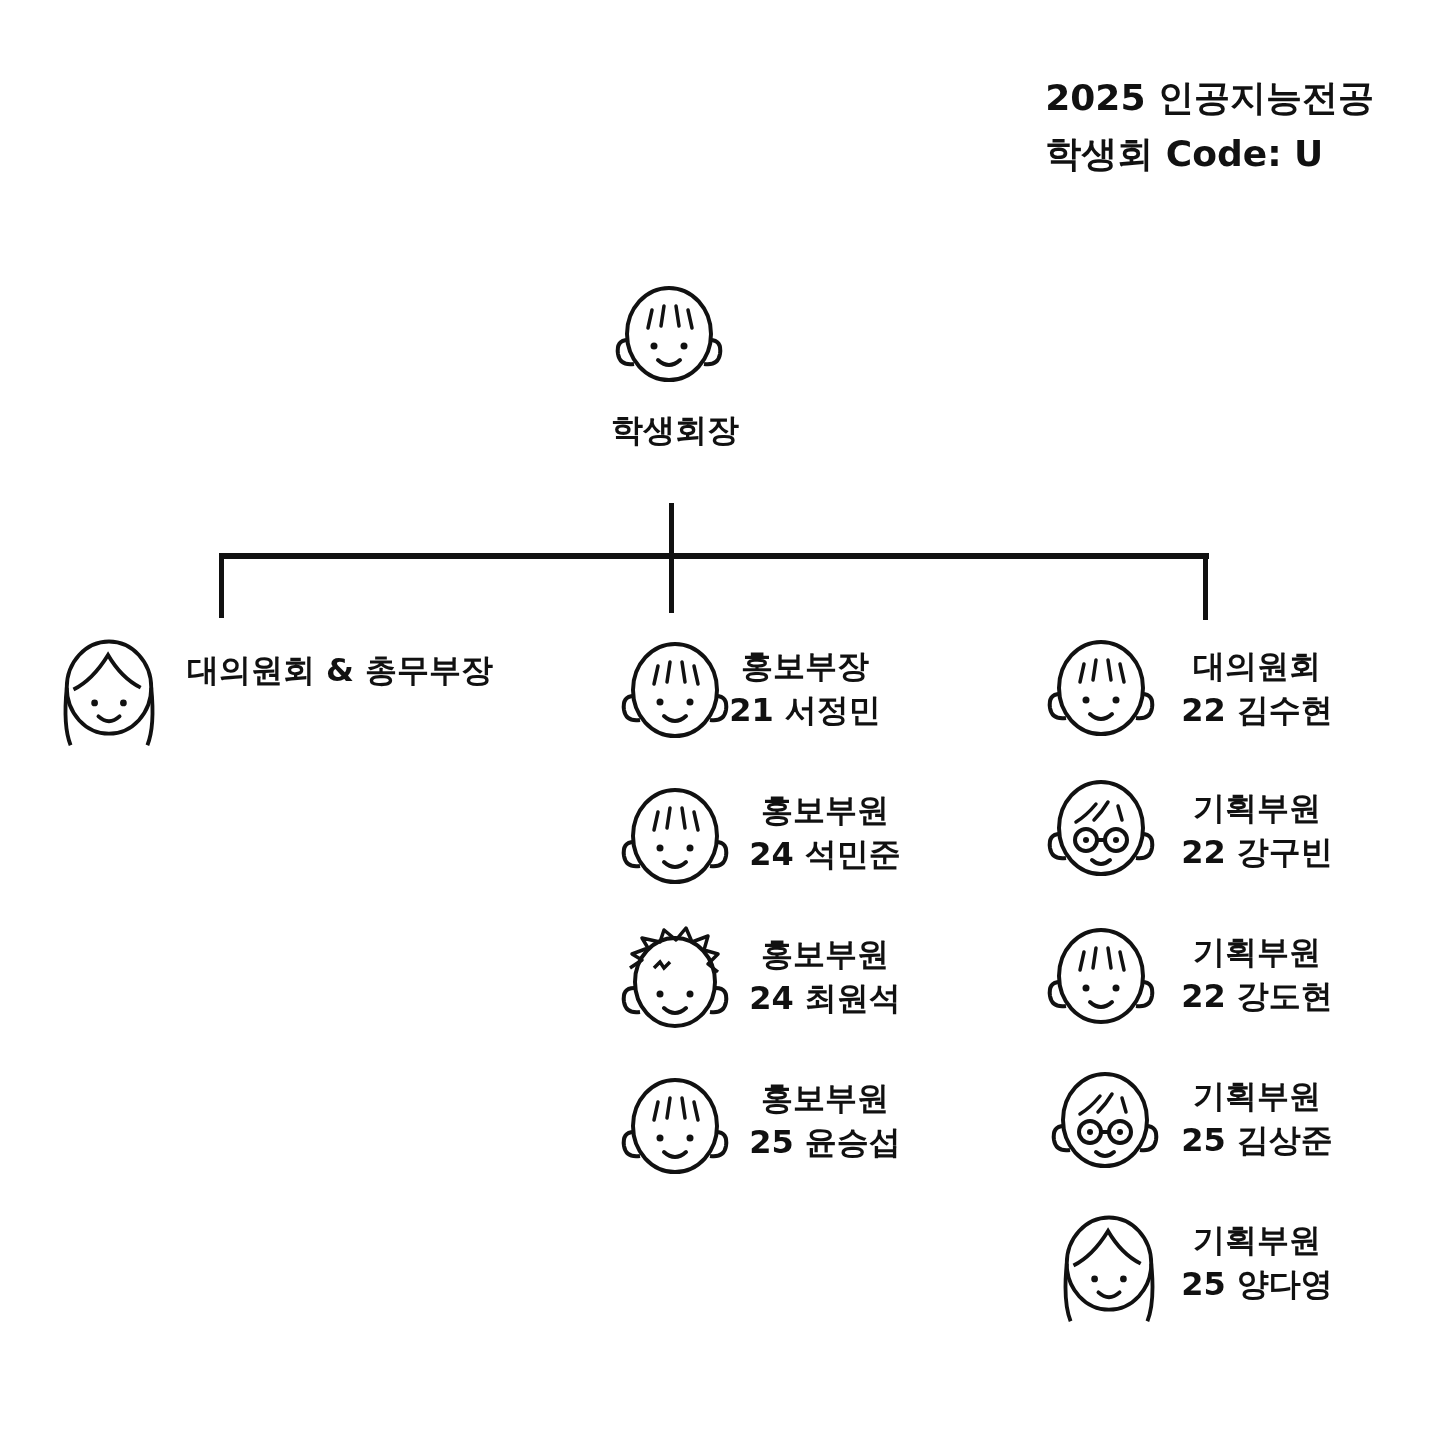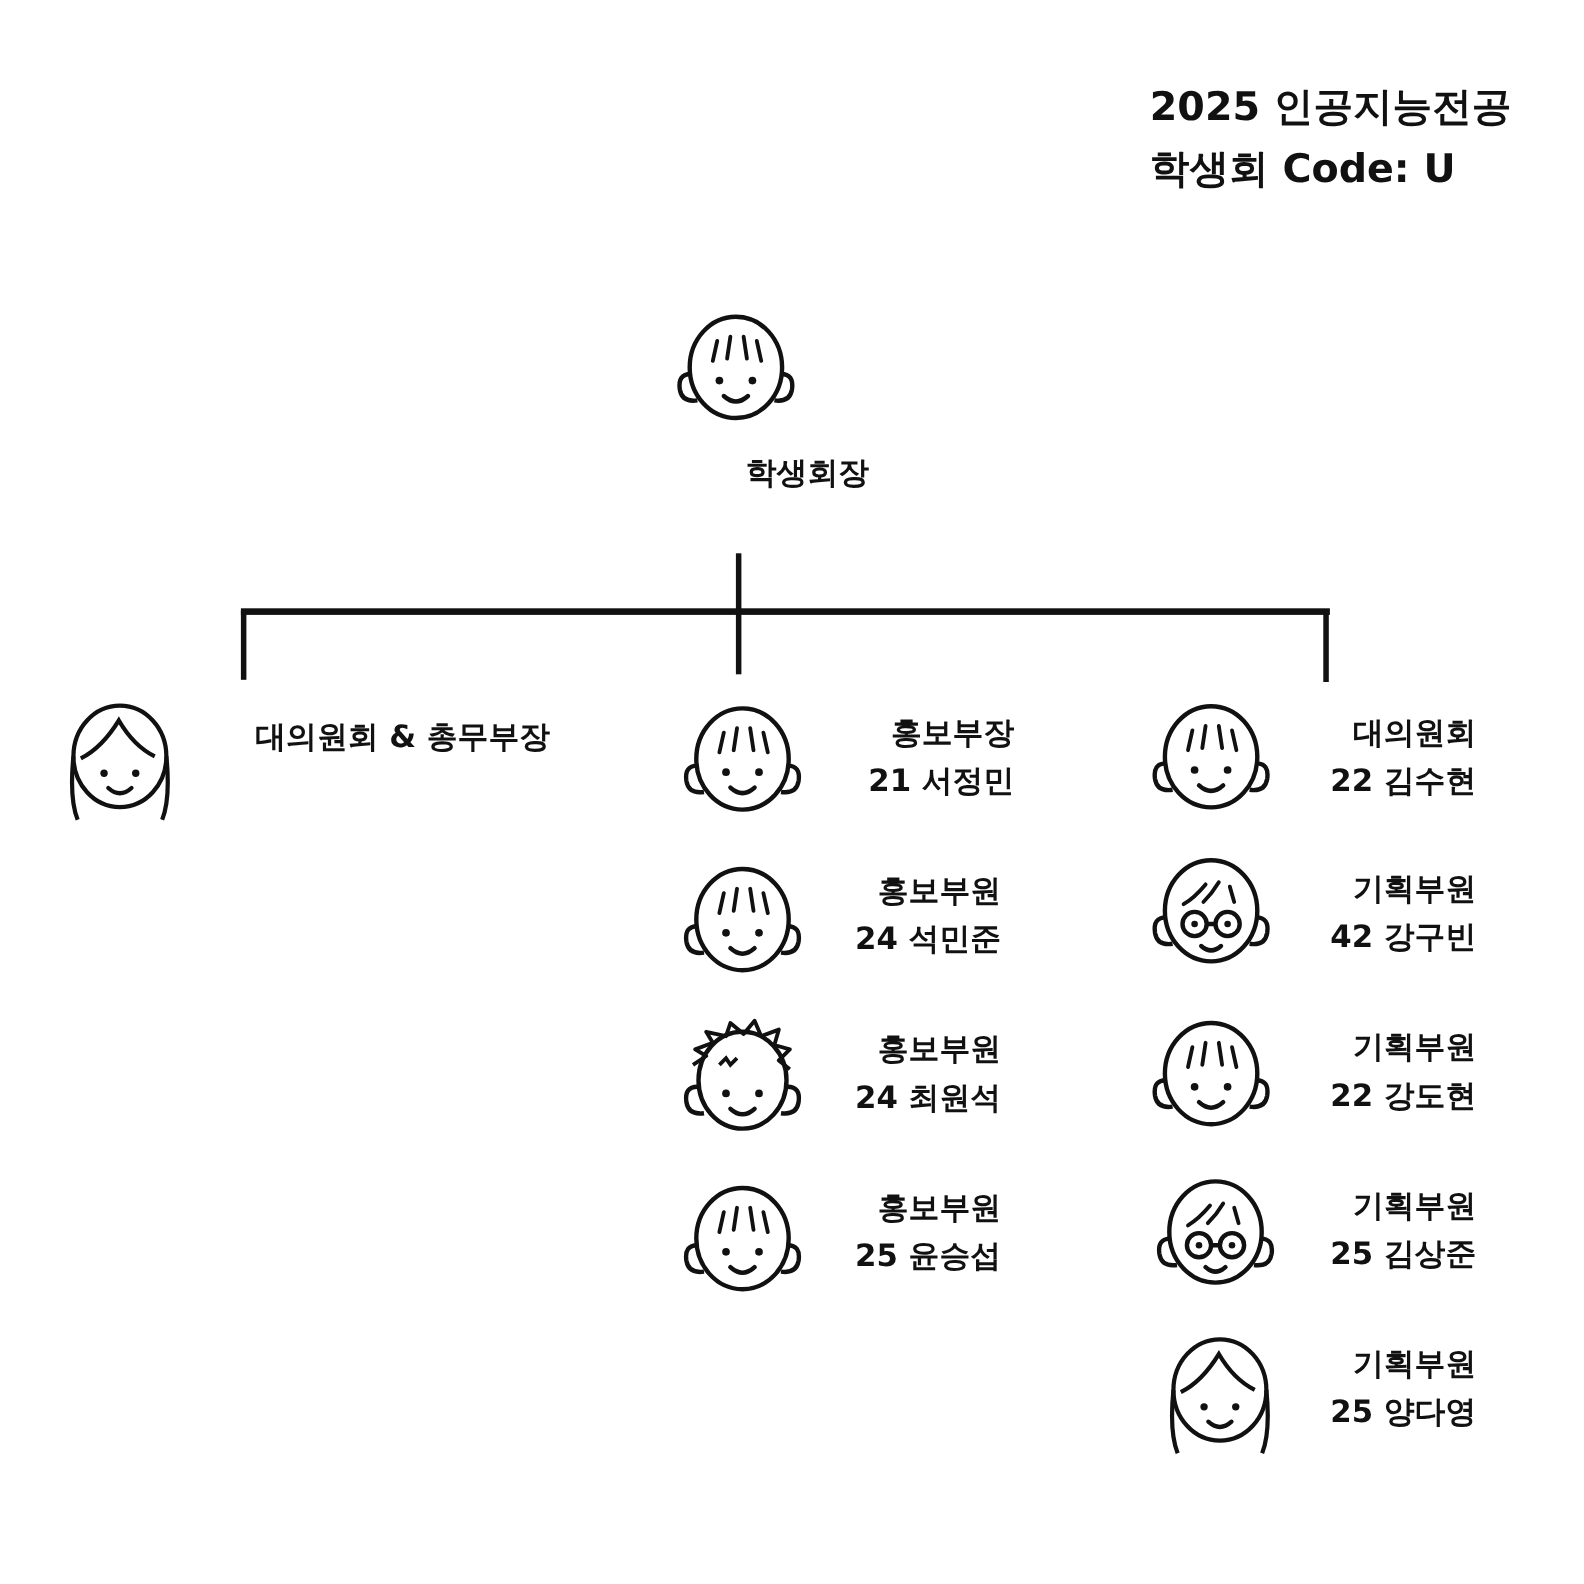--- a/index.html
+++ b/index.html
@@ -4,22 +4,22 @@
 <style>
   html, body { margin:0; padding:0; background:#ffffff; }
   body { width:1440px; height:1440px; position:relative; overflow:hidden;
          font-family:"DejaVu Sans","Liberation Sans",sans-serif; color:#111; }
   .title { position:absolute; right:66px; top:70px; text-align:left;
            font-weight:bold; font-size:36px; line-height:56px; }
   .title div { white-space:nowrap; }
   .node { position:absolute; }
   .face { position:absolute; width:110px; height:120px; }
   .face svg { width:100%; height:100%; display:block; }
-  .label { position:absolute; text-align:right; font-weight:bold;
-           font-size:28px; line-height:44px; white-space:nowrap; }
+  .label { position:absolute; text-align:center; font-weight:bold;
+           font-size:32px; line-height:44px; white-space:nowrap; }
   .line { position:absolute; background:#111; }
 </style>
 </head>
 <body>
 
 <div class="title">
   <div>2025 인공지능전공</div>
   <div>학생회 Code: U</div>
 </div>
 
@@ -93,21 +93,21 @@
     <div>대의원회  &amp; 총무부장</div>
   </div>
 </div>
 
 <div class="node">
   <div class="face" style="left:620px;top:628px;">
       <svg viewBox="0 0 110 120">
         <use href="#boy"></use>
       </svg>
     </div>
-  <div class="label" style="left:752px;top:644px;width:170px;">
+  <div class="label" style="left:720px;top:644px;width:170px;">
     <div>홍보부장</div>
     <div>21 서정민</div>
   </div>
 </div>
 <div class="node">
   <div class="face" style="left:620px;top:774px;">
       <svg viewBox="0 0 110 120">
         <use href="#boy"></use>
       </svg>
     </div>
@@ -151,21 +151,21 @@
   </div>
 </div>
 <div class="node">
   <div class="face" style="left:1046px;top:766px;">
       <svg viewBox="0 0 110 120">
         <use href="#glasses"></use>
       </svg>
     </div>
   <div class="label" style="left:1172px;top:786px;width:170px;">
     <div>기획부원</div>
-    <div>42 강구빈</div>
+    <div>22 강구빈</div>
   </div>
 </div>
 <div class="node">
   <div class="face" style="left:1046px;top:914px;">
       <svg viewBox="0 0 110 120">
         <use href="#boy"></use>
       </svg>
     </div>
   <div class="label" style="left:1172px;top:930px;width:170px;">
     <div>기획부원</div>

